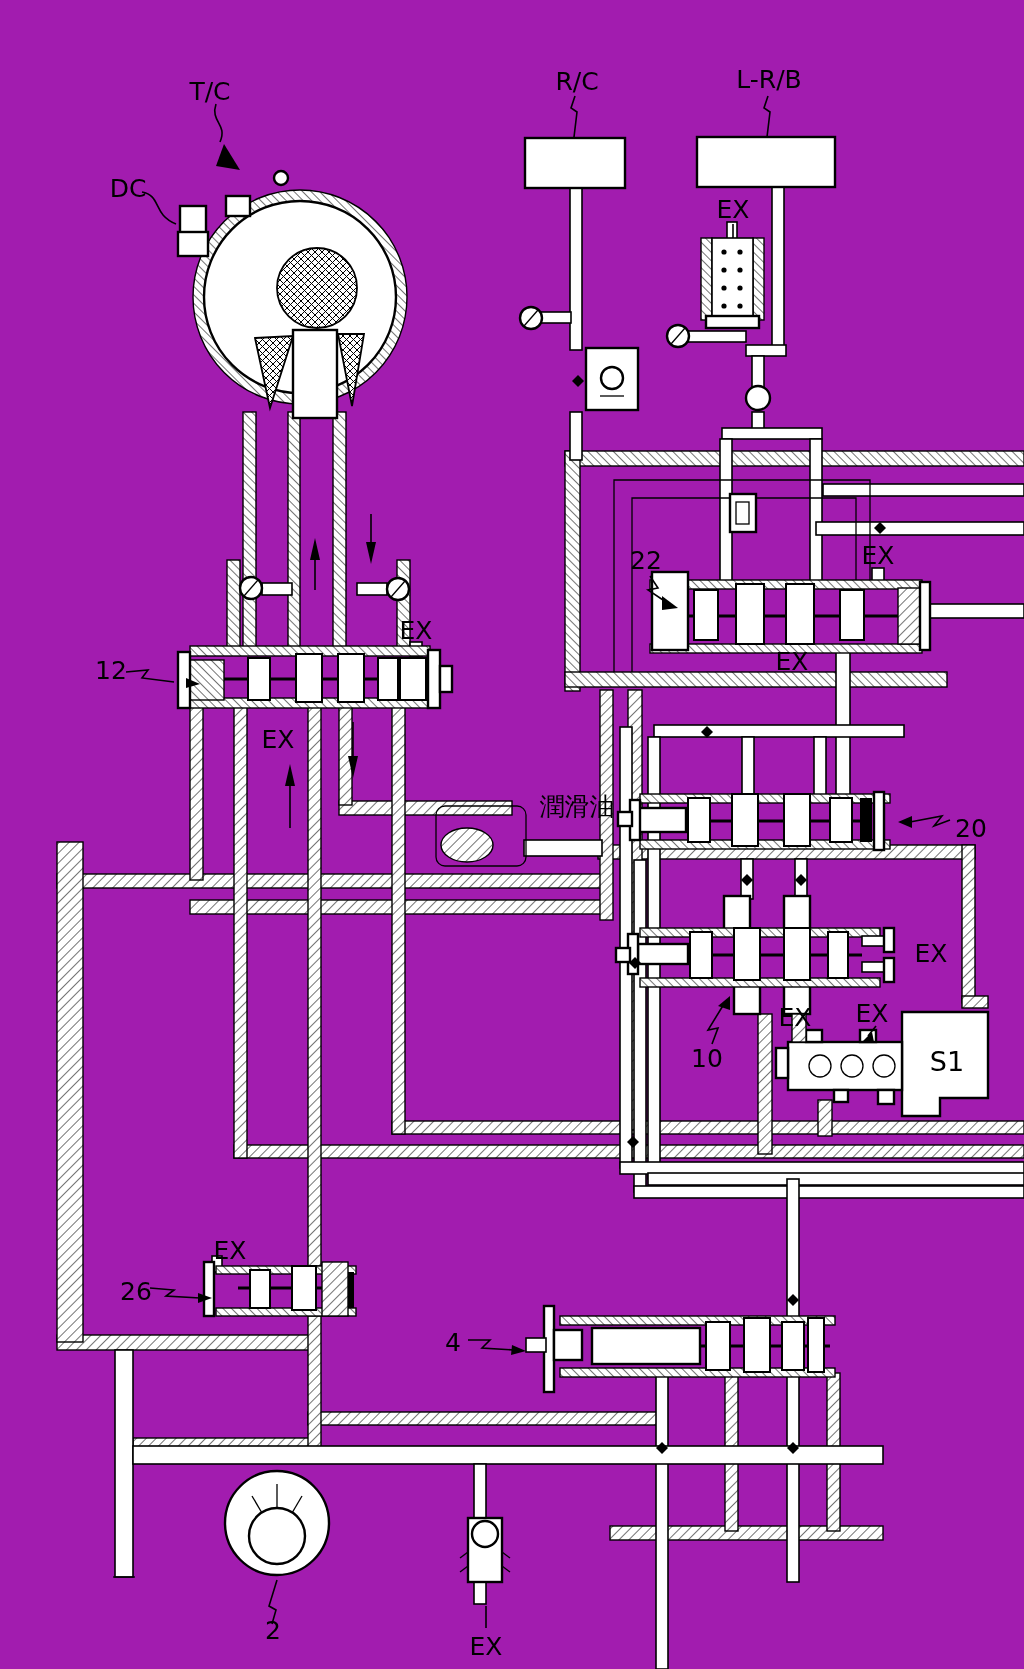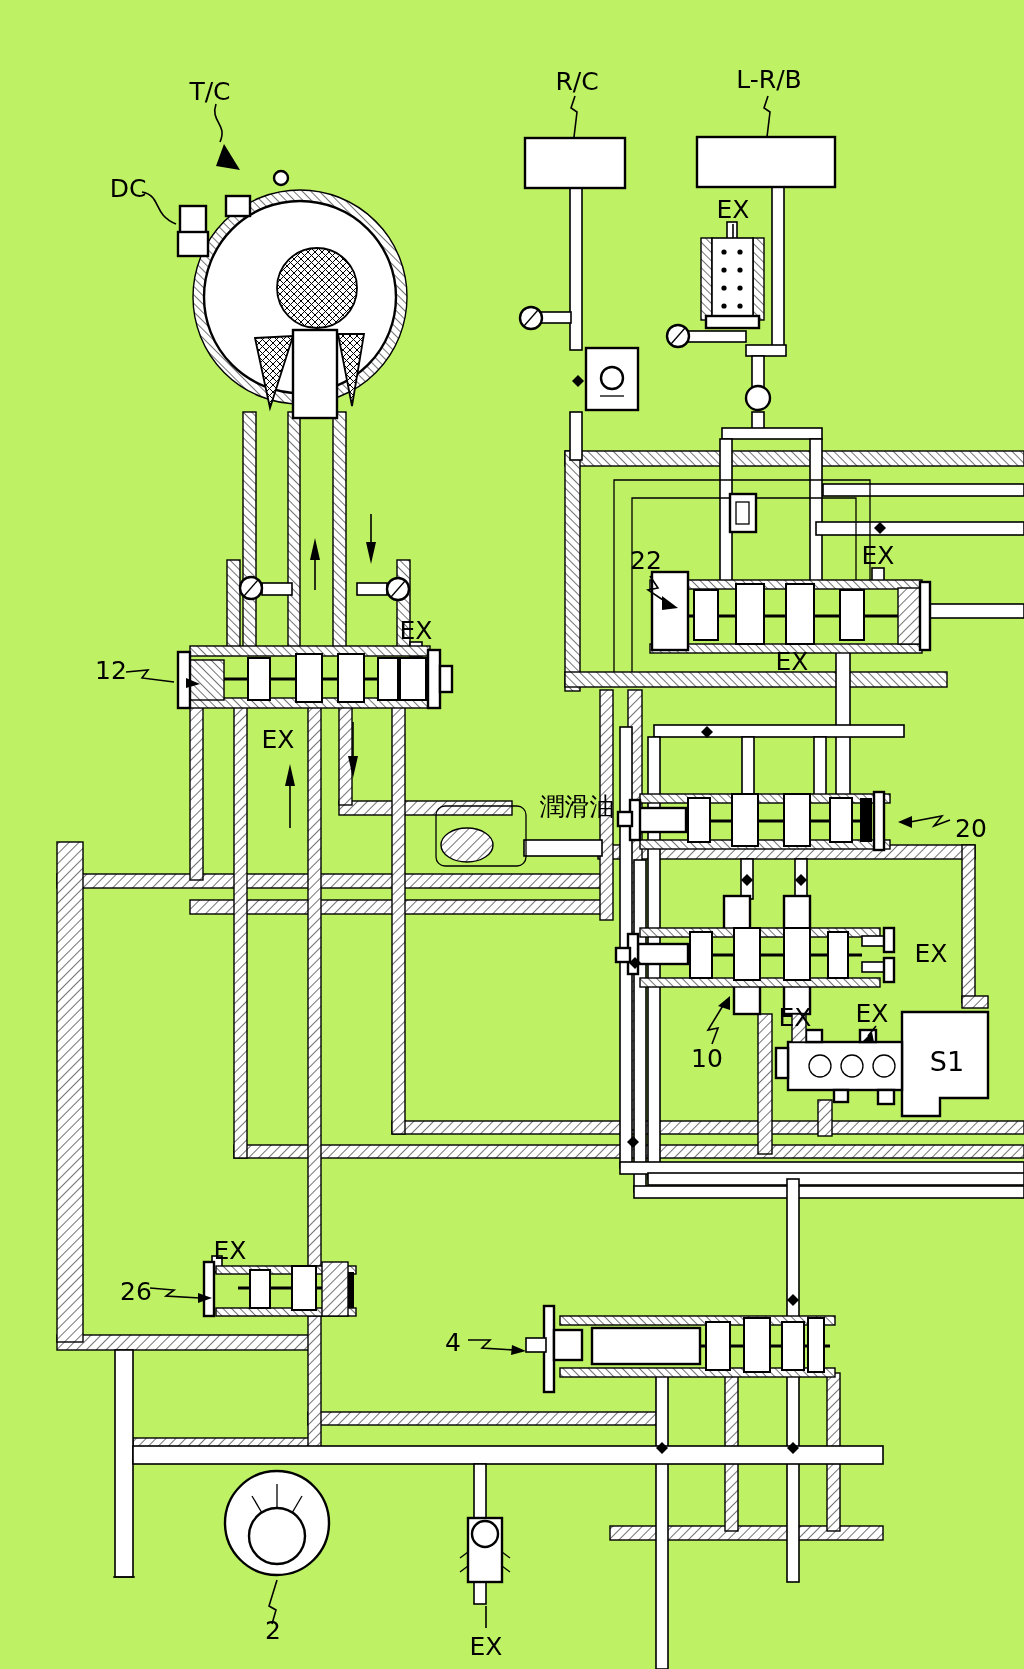--- a/index.html
+++ b/index.html
@@ -1,16 +1,16 @@
 <!DOCTYPE html>
 <html><head>
 <meta charset="utf-8">
 <style>
   html,body{margin:0;padding:0;background:#fff;}
-  .stage{position:relative;width:1024px;height:1669px;background:#bef264;font-family:"DejaVu Sans",sans-serif;}
+  .stage{position:relative;width:1024px;height:1669px;background:#a21caf;font-family:"DejaVu Sans",sans-serif;}
   svg{display:block}
   .pipe{fill:url(#hz);stroke:#000;stroke-width:1.4;}
   .wall{fill:url(#hw);stroke:#000;stroke-width:1.4;}
   .duct{fill:#fff;stroke:#000;stroke-width:1.6;}
   .body{fill:#fff;stroke:#000;stroke-width:2.4;}
   .land{fill:#fff;stroke:#000;stroke-width:2;}
   .thin{fill:none;stroke:#000;stroke-width:1.3;}
   .spool{stroke:#000;stroke-width:3.2;}
   .lead{fill:none;stroke:#000;stroke-width:1.6;}
   .dia{fill:#000;stroke:none;}

